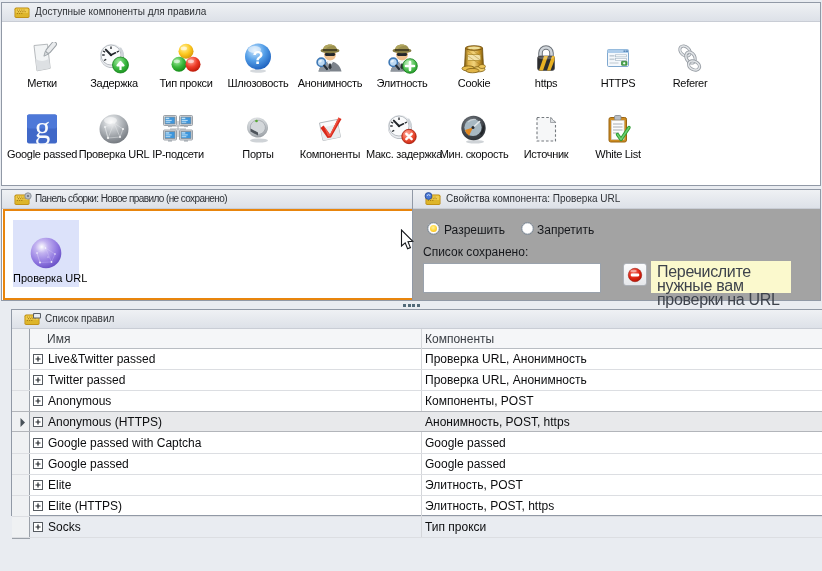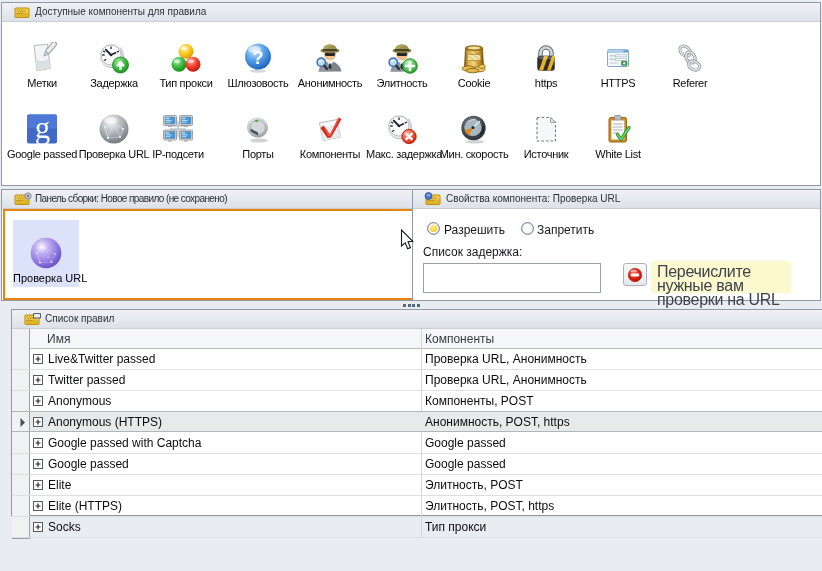--- a/index.html
+++ b/index.html
@@ -380,33 +380,33 @@
   <div style="position:absolute;left:1px;right:1px;top:19px;bottom:0;border:2px solid #e8850d;background:#fff">
     <div style="position:absolute;left:8px;top:9px;width:66px;height:67px;background:#dce2fa;text-align:center;font-size:11px">
       <svg width="32" height="32" viewBox="0 0 32 32" style="margin:17px auto 3px auto;display:block">
           <use href="#purpleglobe"></use>
         </svg>
       <div style="white-space:nowrap">Проверка URL</div>
     </div>
   </div>
 </div>
 
-<div class="panel" style="left:412px;top:189px;width:409px;height:112px;background:#ffffff">
+<div class="panel" style="left:412px;top:189px;width:409px;height:112px;background:#a3a3a3">
   <div class="phead"><svg class="gicon" viewBox="0 0 17 13">
         <use href="#goldbrick"></use>
         <circle cx="3.5" cy="3" r="3.4" fill="#4a79d8" stroke="#2a4f9a" stroke-width="0.9"></circle>
         <path d="M2.2 3 a1.4 1.4 0 0 1 2.8 0" fill="none" stroke="#cfe0f8" stroke-width="0.9"></path>
       </svg>Свойства компонента: Проверка URL</div>
   <div style="position:absolute;left:0;top:19px;right:0;bottom:0;font-size:12px;color:#16181c">
 
 <div class="radio sel" style="left:14px;top:13px"></div>
 <div style="position:absolute;left:31px;top:14px">Разрешить</div>
 <div class="radio" style="left:108px;top:13px"></div>
 <div style="position:absolute;left:124px;top:14px">Запретить</div>
-<div style="position:absolute;left:10px;top:36px">Список задержка:</div>
+<div style="position:absolute;left:10px;top:36px">Список сохранено:</div>
 <div style="position:absolute;left:10px;top:54px;width:178px;height:30px;background:#fff;border:1px solid #9aa2ac"></div>
 <div style="position:absolute;left:210px;top:54px;width:24px;height:23px;border:1px solid #aeb2b8;border-radius:3px;background:linear-gradient(#fcfcfd,#e6e8eb)">
 <svg width="16" height="16" viewBox="0 0 32 32" style="margin:3px">
           <defs>
             <radialGradient id="gne" cx="0.4" cy="0.32" r="0.8">
               <stop offset="0" stop-color="#f47568"></stop>
               <stop offset="0.55" stop-color="#dd2210"></stop>
               <stop offset="1" stop-color="#a80e00"></stop>
             </radialGradient>
           </defs>

